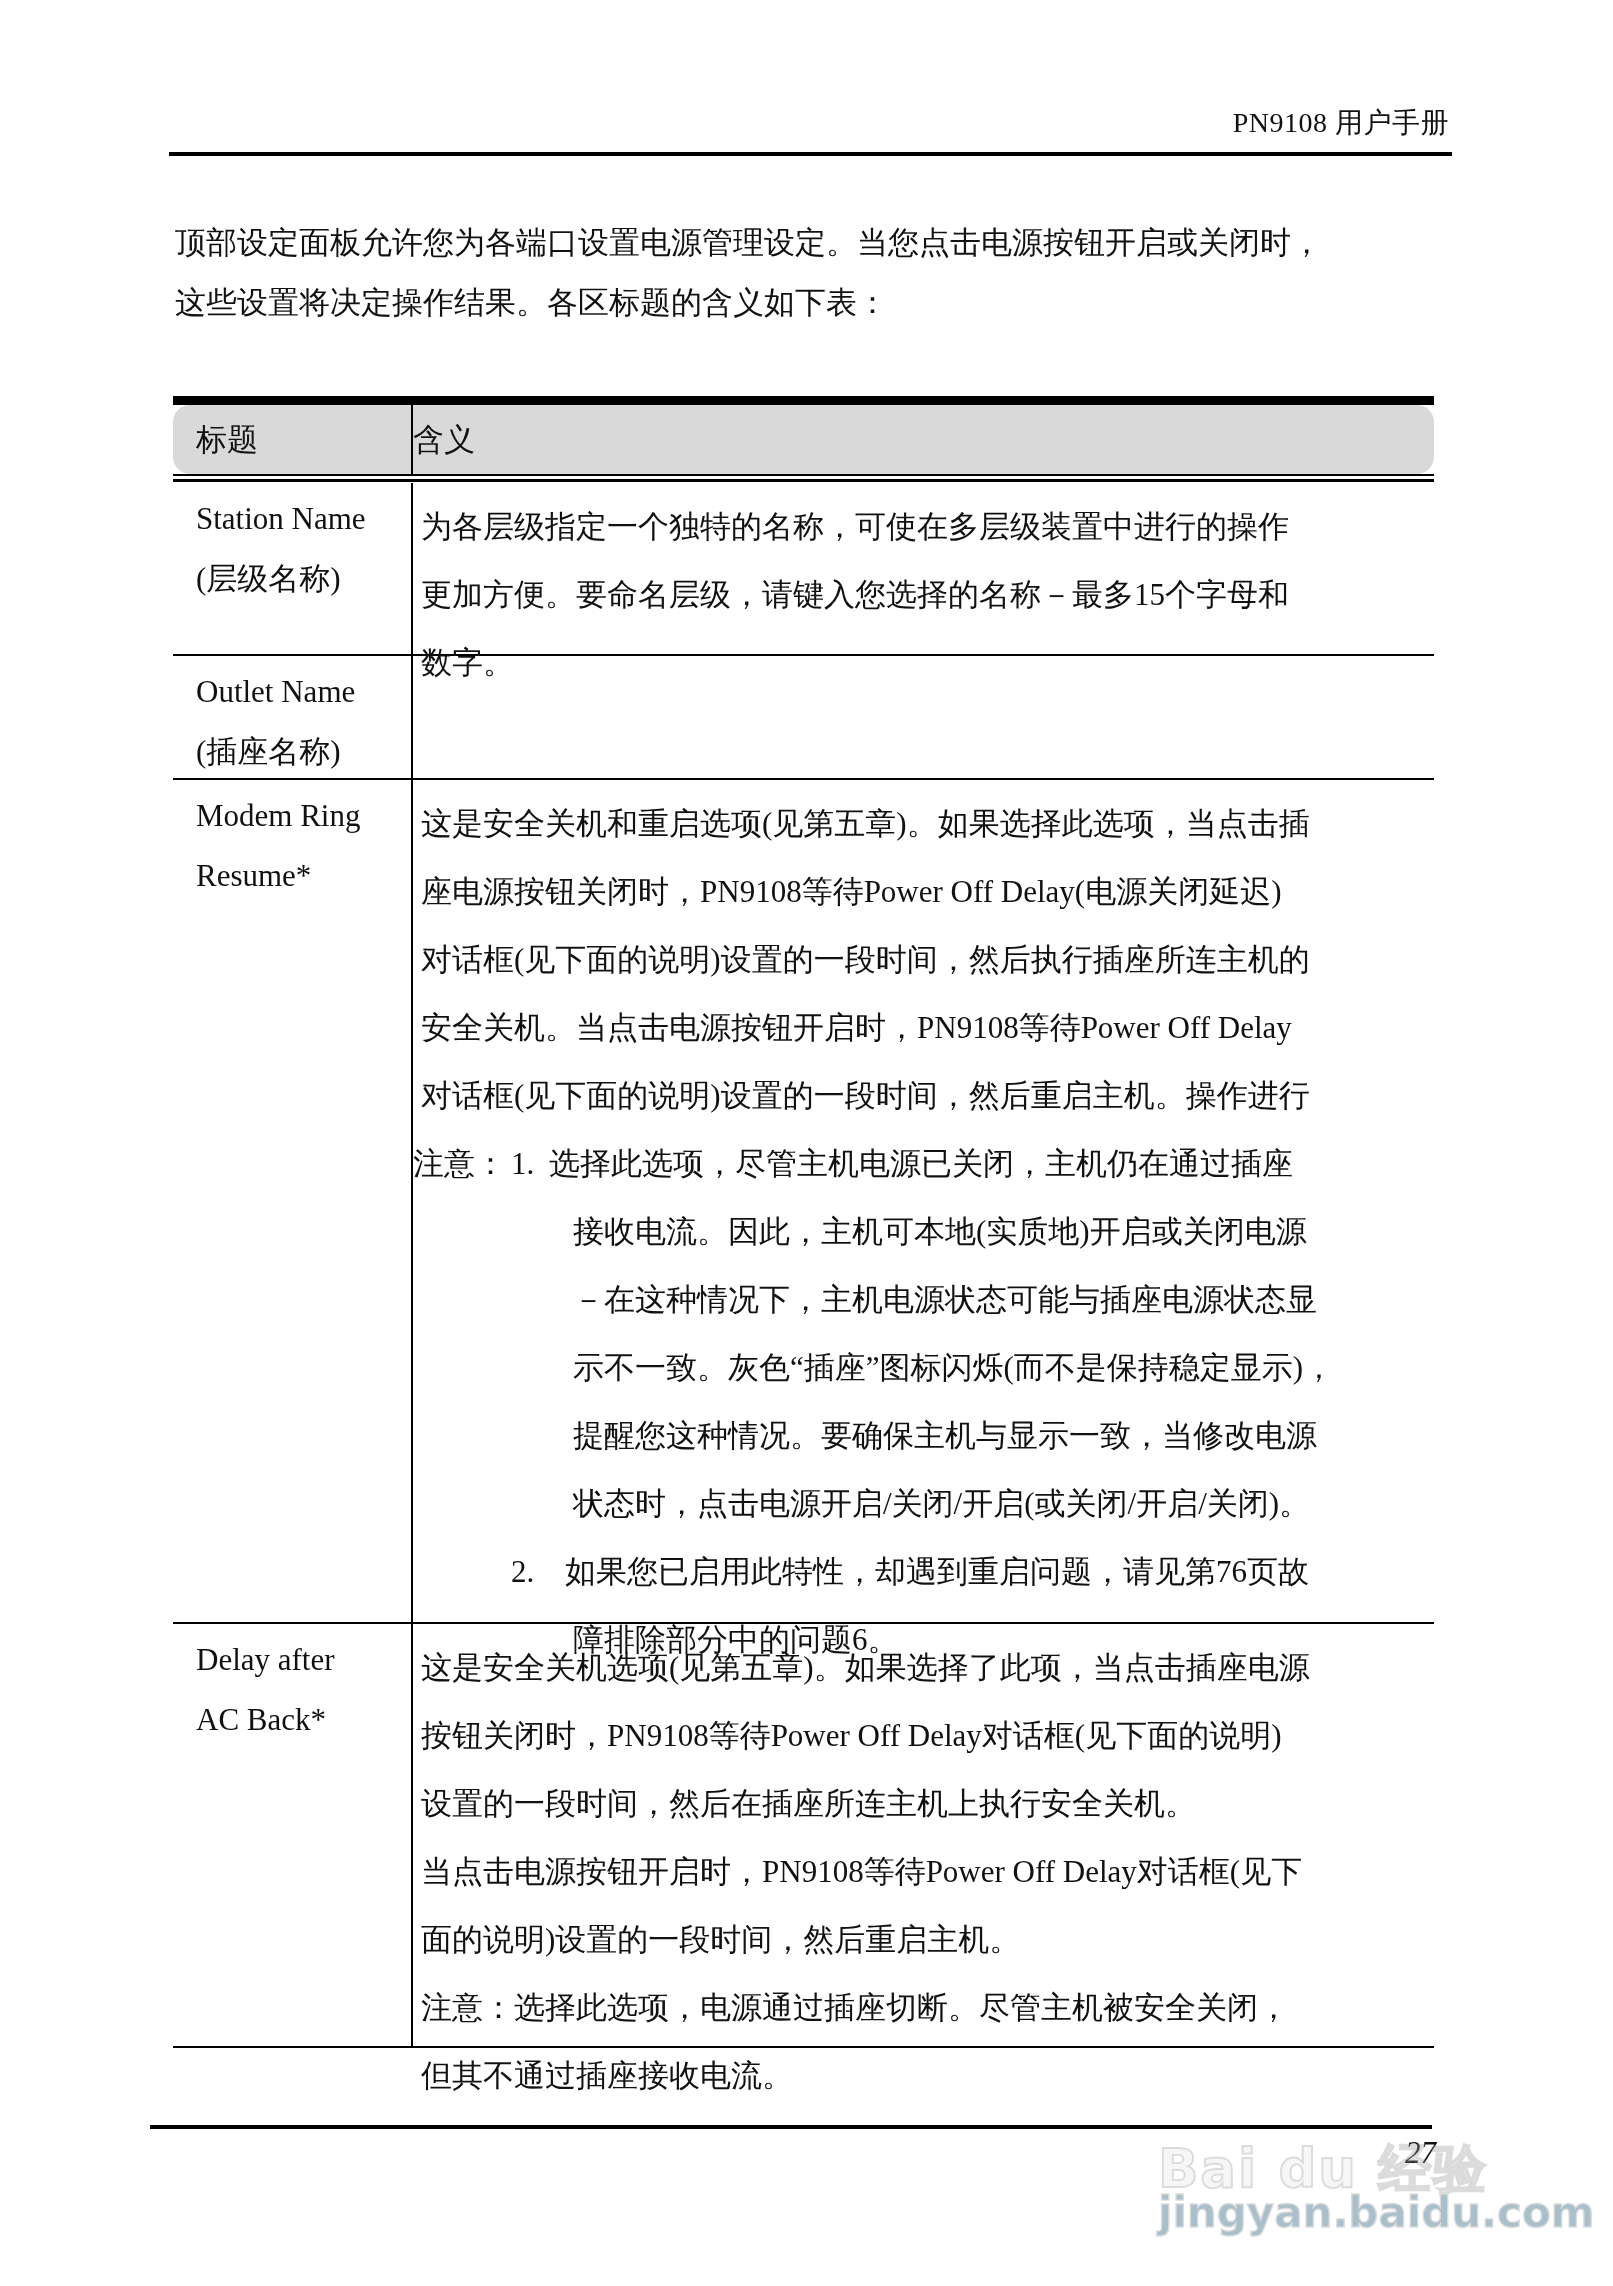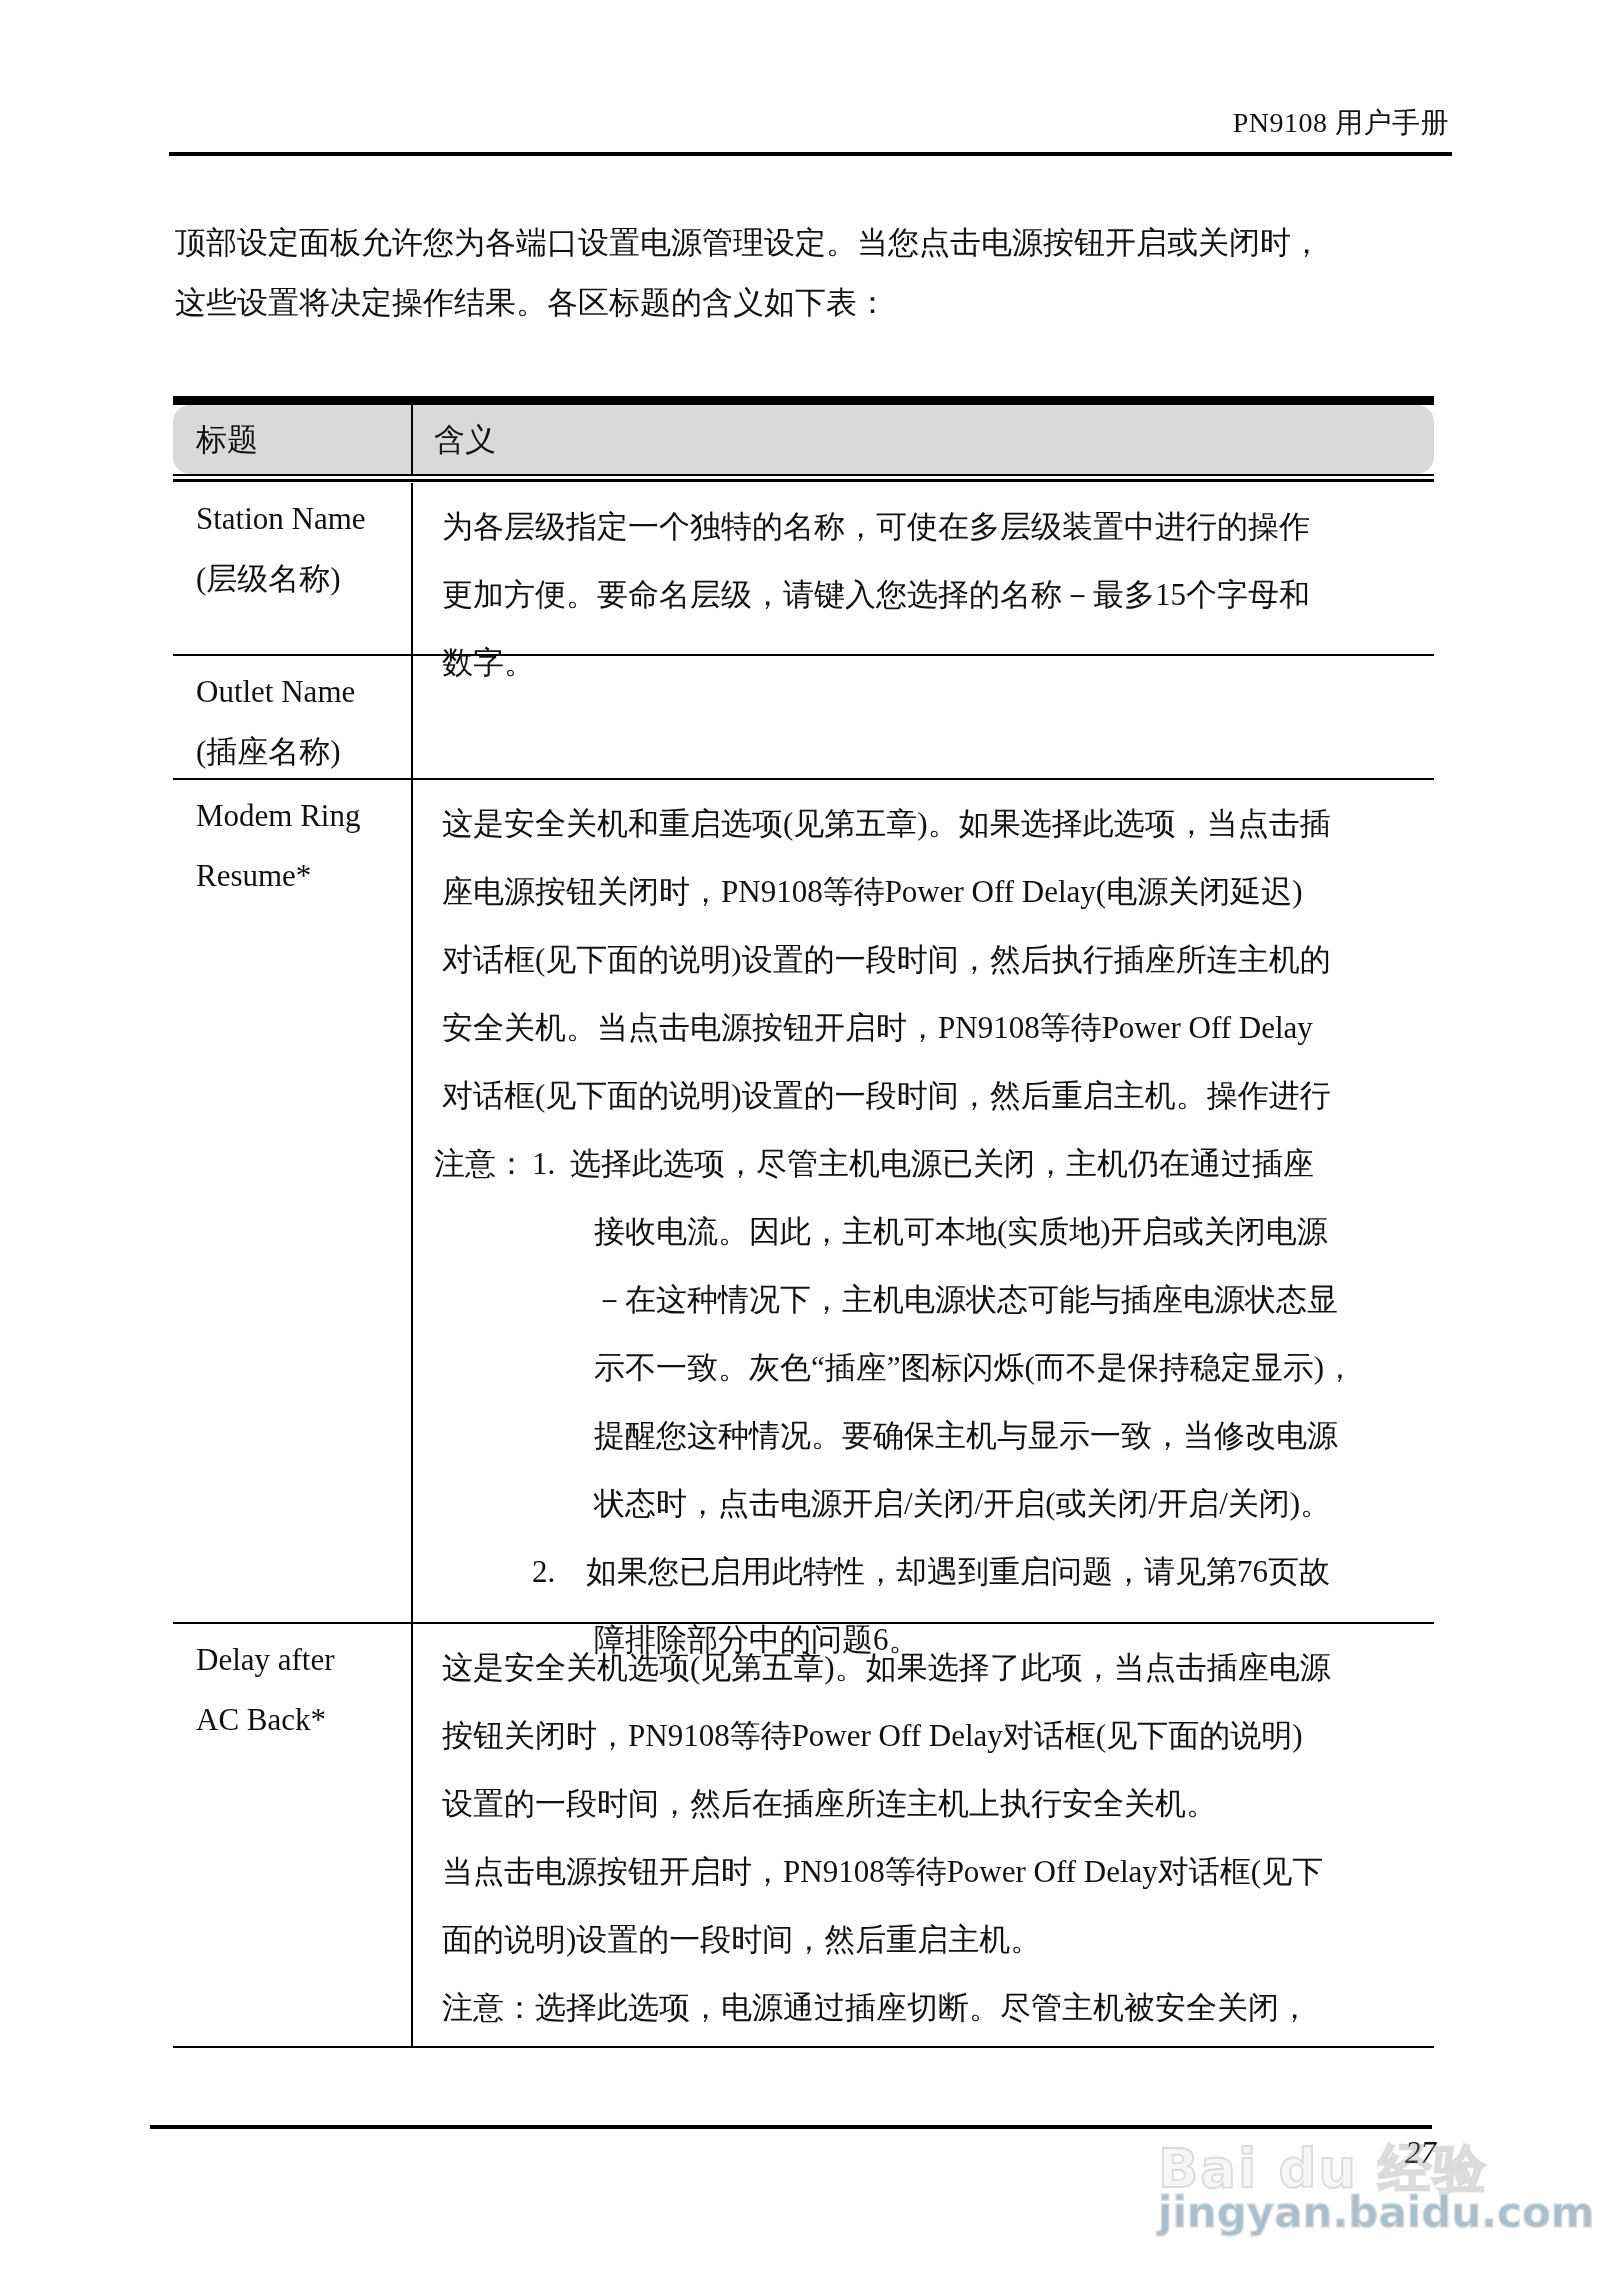--- a/index.html
+++ b/index.html
@@ -12,21 +12,21 @@
 
   .table { position: absolute; left: 173px; top: 396px; width: 1261px; }
   .table .topbar { height: 8.6px; background: #000; }
   .thead { display: flex; background: #d9d9d9; height: 69px; border-radius: 17px; }
   .thead .c1, .thead .c2 { font-size: 31px; line-height: 69px; }
   .dbl { height: 9.6px; position: relative; }
   .dbl::before { content:""; position:absolute; left:0; right:0; top:0; height:2.9px; background:#000; }
   .dbl::after { content:""; position:absolute; left:0; right:0; top:5.8px; height:2.9px; background:#000; }
   .row { display: flex; border-bottom: 2.9px solid #000; }
   .c1 { width: 240px; padding-left: 23px; box-sizing: border-box; border-right: 2.9px solid #000; flex: none; }
-  .c2 { flex: 1; padding-left: 21px; padding-right: 15.4px; box-sizing: border-box; }
+  .c2 { flex: 1; padding-right: 15.4px; box-sizing: border-box; }
   .row .c1 { font-size: 31px; line-height: 60px; padding-top: 5.8px; }
   .row .c2 { font-size: 31px; line-height: 60px; padding-top: 5.8px; padding-bottom: 3.8px; }
   .row .c2 p { margin: 8px; }
   .note-head { display: flex; }
   .note-head .lbl { flex: none; width: 98px; }
   .note-head .num { flex: none; width: 38px; }
   .note-indent { padding-left: 152px; }
   .note2 { display: flex; padding-left: 98px; }
   .note2 .num { flex: none; width: 38px; }
 
@@ -112,20 +112,21 @@
       <div>Delay after</div>
       <div>AC Back*</div>
     </div>
     <div class="c2">
       <p>这是安全关机选项(见第五章)。如果选择了此项，当点击插座电源</p>
       <p>按钮关闭时，PN9108等待Power Off Delay对话框(见下面的说明)</p>
       <p>设置的一段时间，然后在插座所连主机上执行安全关机。</p>
       <p>当点击电源按钮开启时，PN9108等待Power Off Delay对话框(见下</p>
       <p>面的说明)设置的一段时间，然后重启主机。</p>
       <p>注意：选择此选项，电源通过插座切断。尽管主机被安全关闭，</p>
+      <p>但其不通过插座接收电流。</p>
     </div>
   </div>
 </div>
 
 <div class="footer-rule"></div>
 <div class="page-num">27</div>
 
 <div class="watermark">
   <div class="wm-main">Bai du 经验</div>
   <div class="wm-sub">jingyan.baidu.com</div>

